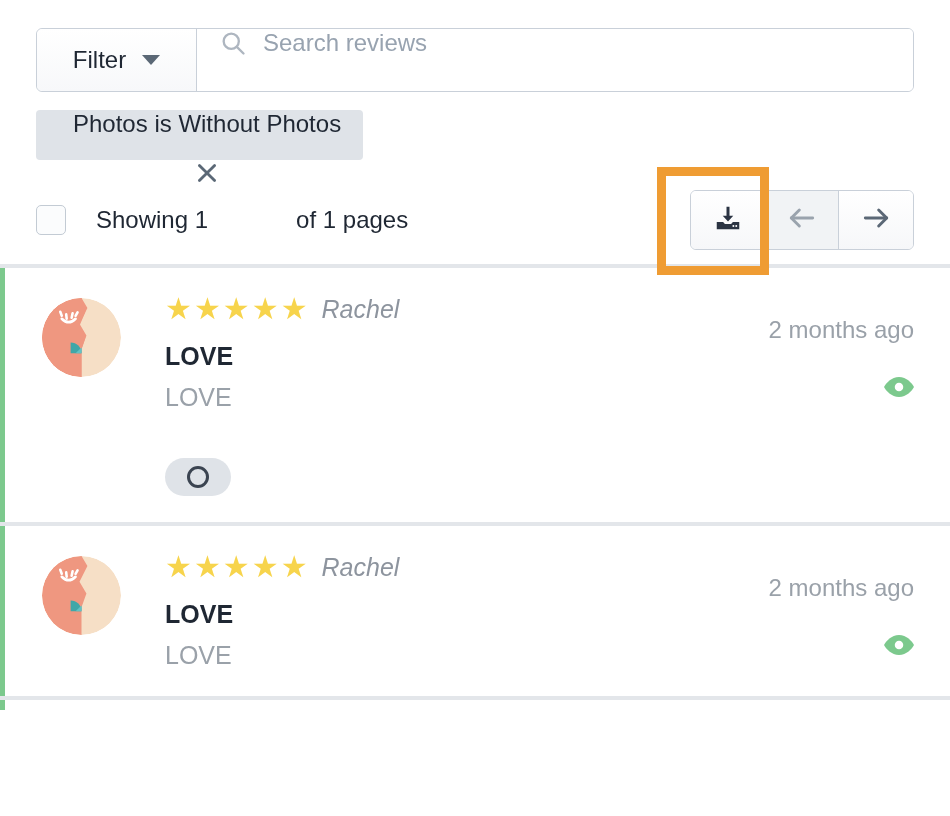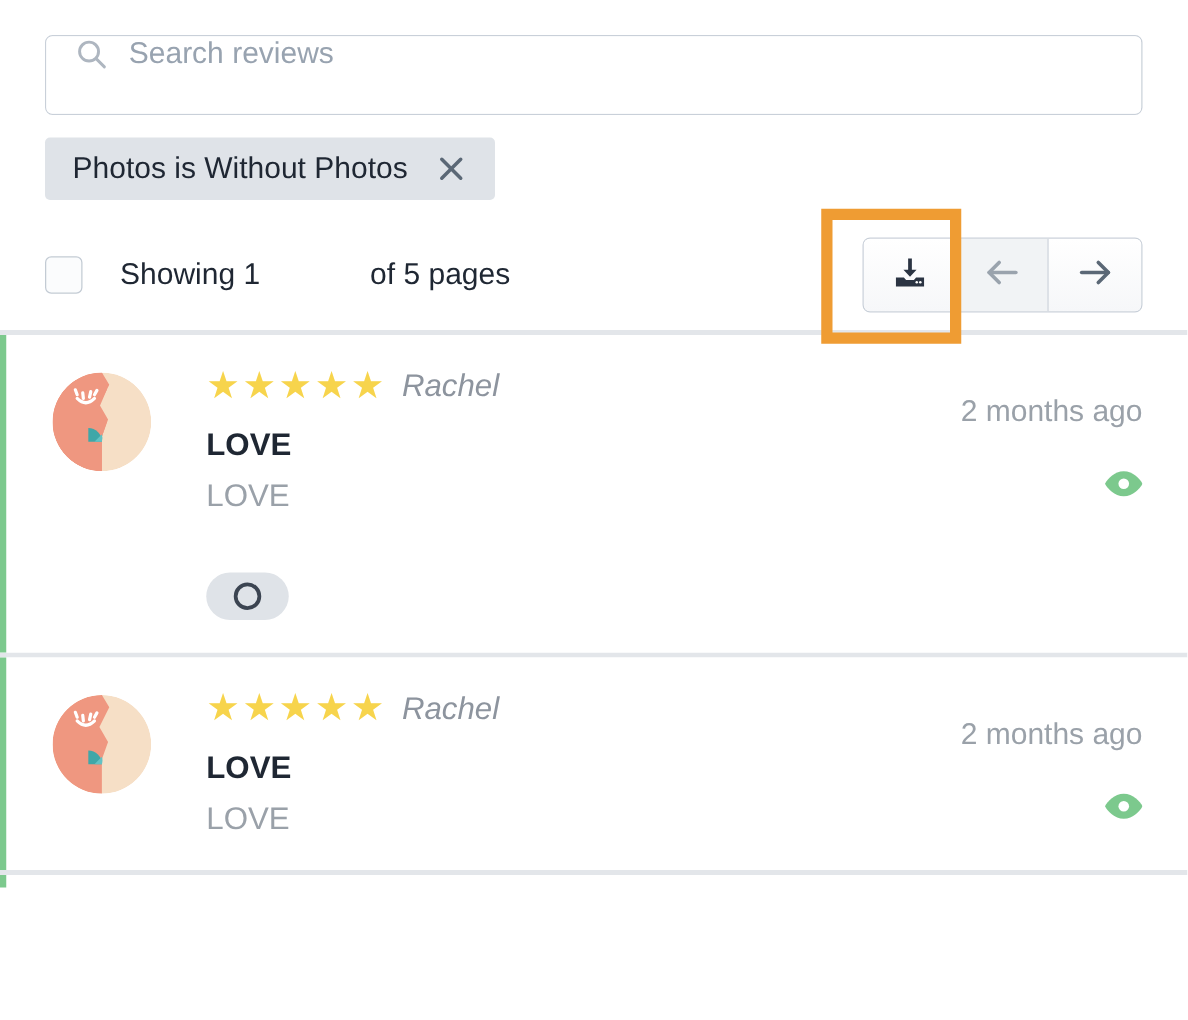--- a/index.html
+++ b/index.html
@@ -63,24 +63,25 @@
     color: #98a3b0;
   }
 
   
   .chip-row { margin-top: 18px; }
   .chip {
     display: inline-flex;
     align-items: center;
     gap: 22px;
     height: 50px;
-    padding: 0 22px 0 22px;
+    padding: 0 22px 0 37px;
     background: #dfe3e8;
     border-radius: 4px;
     cursor: default;
+    flex-direction: column;
   }
   .chip .chip-label {
     font-size: 24px;
     color: #1f2733;
   }
   .chip-x { cursor: pointer; display: flex; }
 
   
   .showing-row {
     display: flex;
@@ -239,20 +240,24 @@
     white-space: nowrap;
   }
   .eye { margin-top: 32px; cursor: pointer; }
 </style>
 </head>
 <body>
 
 <div class="toolbar">
 
   <div class="search-row">
+    <div class="filter-btn">
+      <span class="label">Filter</span>
+      <span class="caret"></span>
+    </div>
     <div class="search-field">
       <span>
         <svg width="28" height="28" viewBox="0 0 24 24" fill="none" stroke="#aeb6c0" stroke-width="2">
           <circle cx="10.5" cy="10.5" r="6.5"></circle>
             <line x1="15.5" y1="15.5" x2="21" y2="21" stroke-linecap="round"></line>
         </svg>
       </span>
       <span class="placeholder">Search reviews</span>
     </div>
   </div>
@@ -265,21 +270,21 @@
           <line x1="5" y1="5" x2="19" y2="19"></line>
             <line x1="19" y1="5" x2="5" y2="19"></line>
         </svg>
       </span>
     </div>
   </div>
 
   <div class="showing-row">
     <div class="checkbox"></div>
     <span class="showing-text">Showing 1</span>
-    <span class="of-pages-text">of 5 pages</span>
+    <span class="of-pages-text">of 1 pages</span>
 
     <div class="pager">
       <div class="pager-btn download">
         <span>
           <svg width="30" height="30" viewBox="0 0 24 24" fill="#2b3443">
             <path d="M10.8 3h2.4v7.2h3l-4.2 4.6-4.2-4.6h3z"></path>
             <path d="M3 15.2h5.1l1.4 1.6h5l1.4-1.6H21V21H3z"></path>
             <circle cx="16.3" cy="18.3" r="0.8" fill="#ffffff"></circle>
             <circle cx="18.6" cy="18.3" r="0.8" fill="#ffffff"></circle>
           </svg>

